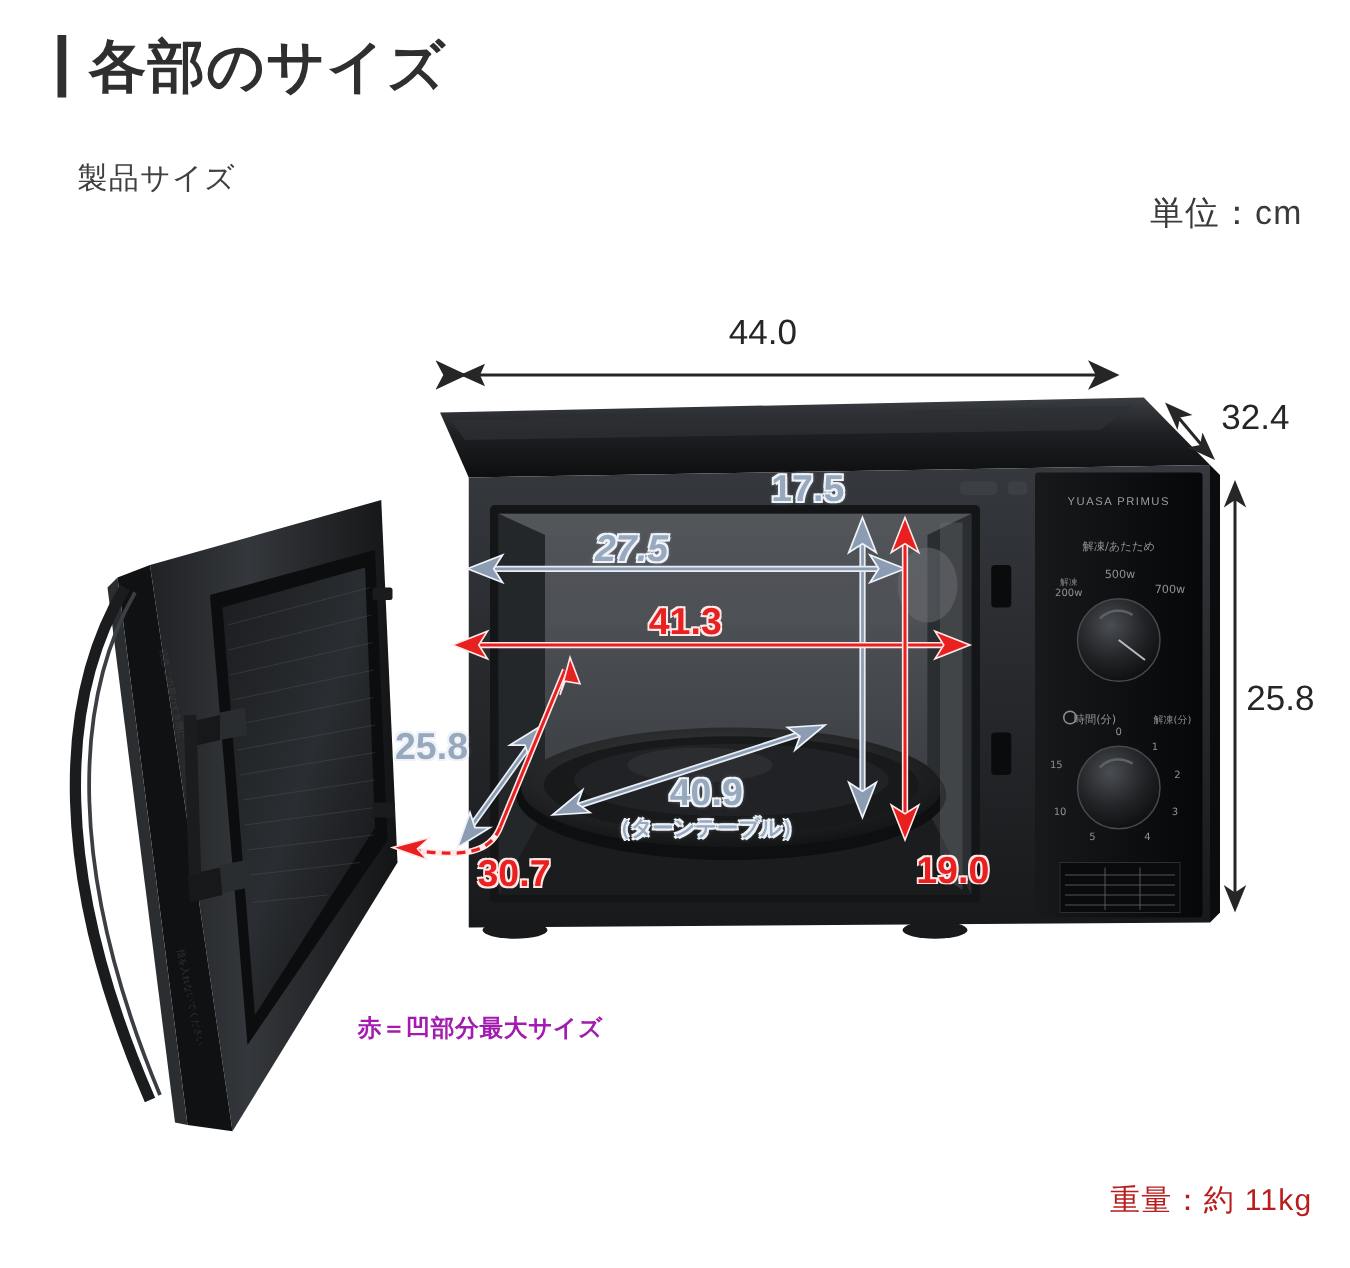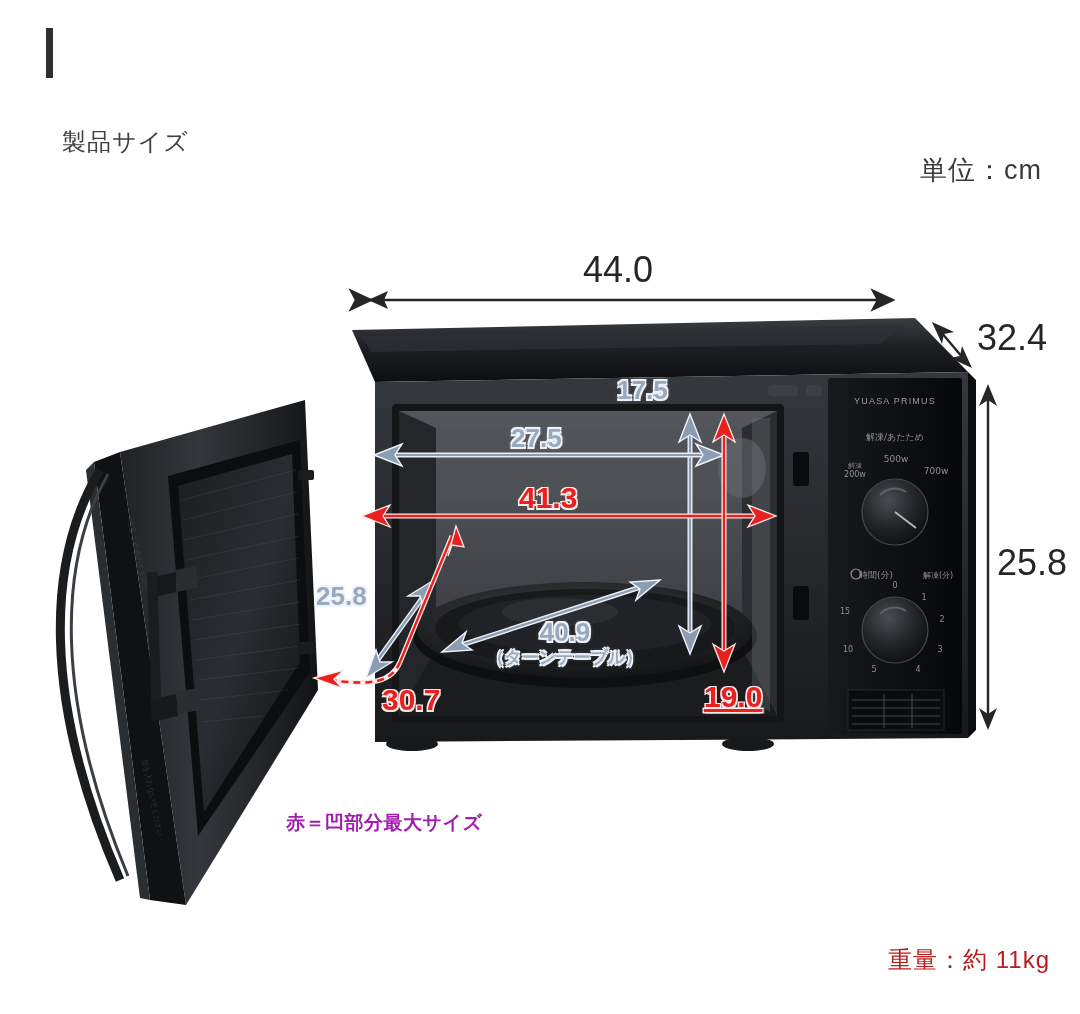--- a/index.html
+++ b/index.html
@@ -81,26 +81,26 @@
     height: 1014px;
   }
 
   
   .dim {
     position: absolute;
     white-space: nowrap;
     line-height: 1;
   }
   .dim-black {
-    font-size: 36px;
+    font-size: 28px;
     color: #262626;
     font-weight: 400;
   }
   .dim-blue {
-    font-size: 26px;
+    font-size: 30px;
     font-weight: 700;
     color: #98a8bd;
     -webkit-text-stroke: 1.5px #f2f6fb;
     paint-order: stroke fill;
     text-shadow:
       -1.6px -1.6px 0 #eef3f9, 1.6px -1.6px 0 #eef3f9,
       -1.6px  1.6px 0 #eef3f9, 1.6px  1.6px 0 #eef3f9,
        0 0 4px rgba(255,255,255,.8);
   }
   .dim-red {
@@ -119,20 +119,21 @@
     position: absolute;
     text-align: center;
     line-height: 1.15;
   }
 </style>
 </head>
 <body>
 
 <div class="page-title">
   <span class="title-bar"></span>
+  <span class="title-text">各部のサイズ</span>
 </div>
 
 <div class="sub-title">製品サイズ</div>
 <div class="unit-note">単位：cm</div>
 
 <svg id="diagram-canvas" viewBox="0 0 1080 1014">
   <defs>
     <linearGradient id="topGrad" x1="0" y1="0" x2="0" y2="1">
       <stop offset="0%" stop-color="#3a3d42"></stop>
       <stop offset="45%" stop-color="#1d1f22"></stop>
@@ -378,29 +379,29 @@
 </svg>
 
 <div class="dim dim-black" style="left:583px; top:252px;">44.0</div>
 
 <div class="dim dim-black" style="left:977px; top:320px;">32.4</div>
 
 <div class="dim dim-black" style="left:997px; top:545px;">25.8</div>
 
 <div class="dim dim-blue" style="left:617px; top:377px;">17.5</div>
 
-<div class="dim dim-blue" style="left:511px; top:425px;">27.5</div>
+<div class="dim dim-blue" style="left:476px; top:425px;font-style:italic;">27.5</div>
 
 <div class="dim dim-blue" style="left:316px; top:583px;">25.8</div>
 
 <div class="tt-label" style="left:480px; top:618px; width:170px;">
   <span class="dim-blue">40.9</span><br>
   <span class="dim-blue dim-small">（ターンテーブル）</span>
 </div>
 
 <div class="dim dim-red" style="left:519px; top:483px;">41.3</div>
 
 <div class="dim dim-red" style="left:382px; top:685px;">30.7</div>
 
-<div class="dim dim-red" style="left:704px; top:682px;text-decoration:underline;">19.0</div>
+<div class="dim dim-red" style="left:733px; top:682px;">19.0</div>
 
 <div class="red-legend">赤＝凹部分最大サイズ</div>
 <div class="weight-note">重量：約 11kg</div>
 
 </body></html>

